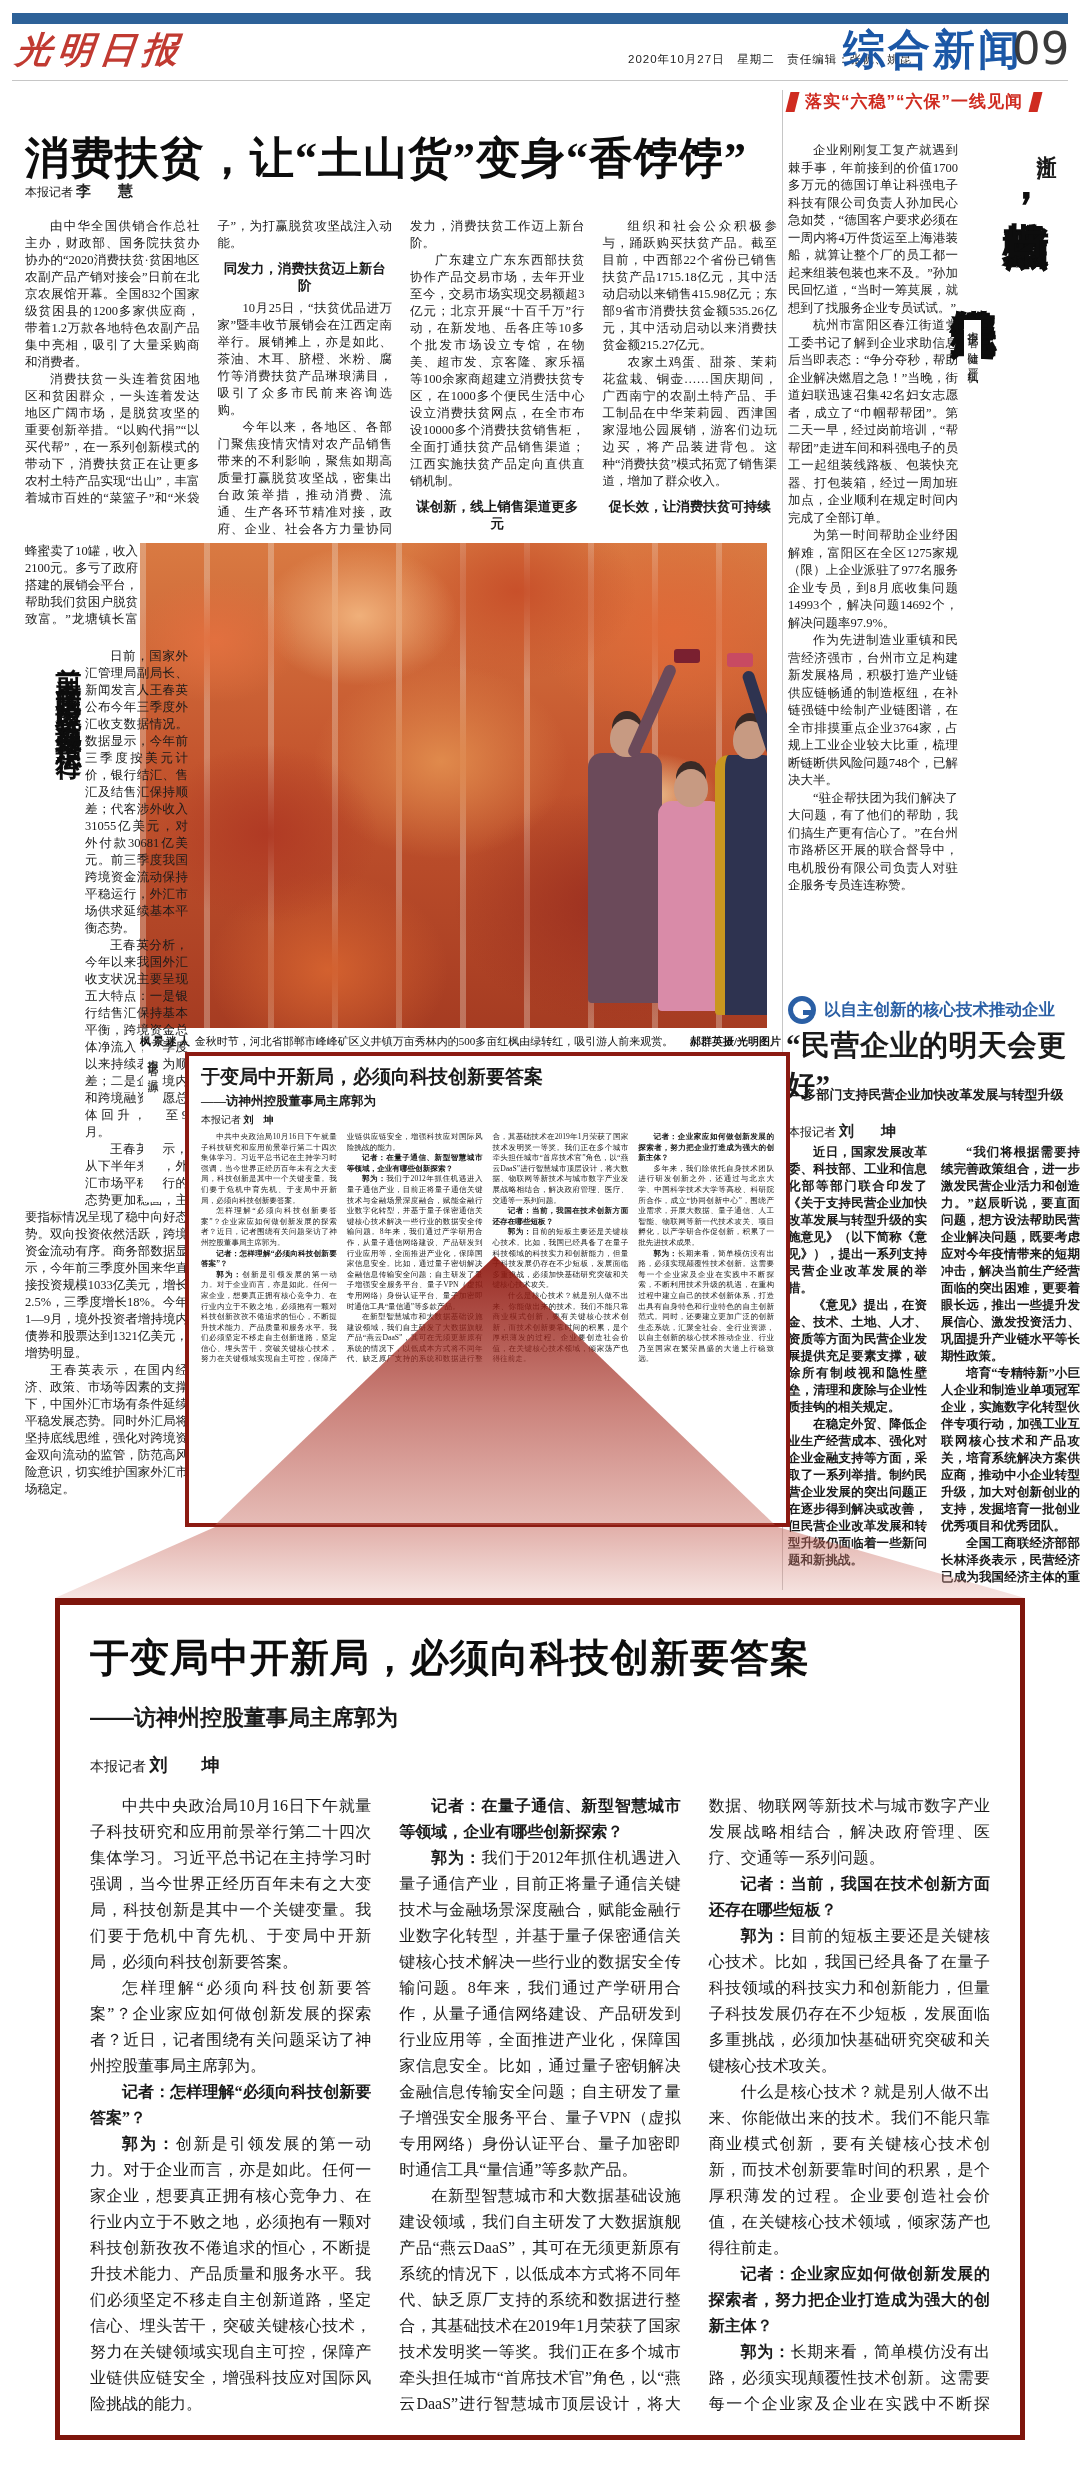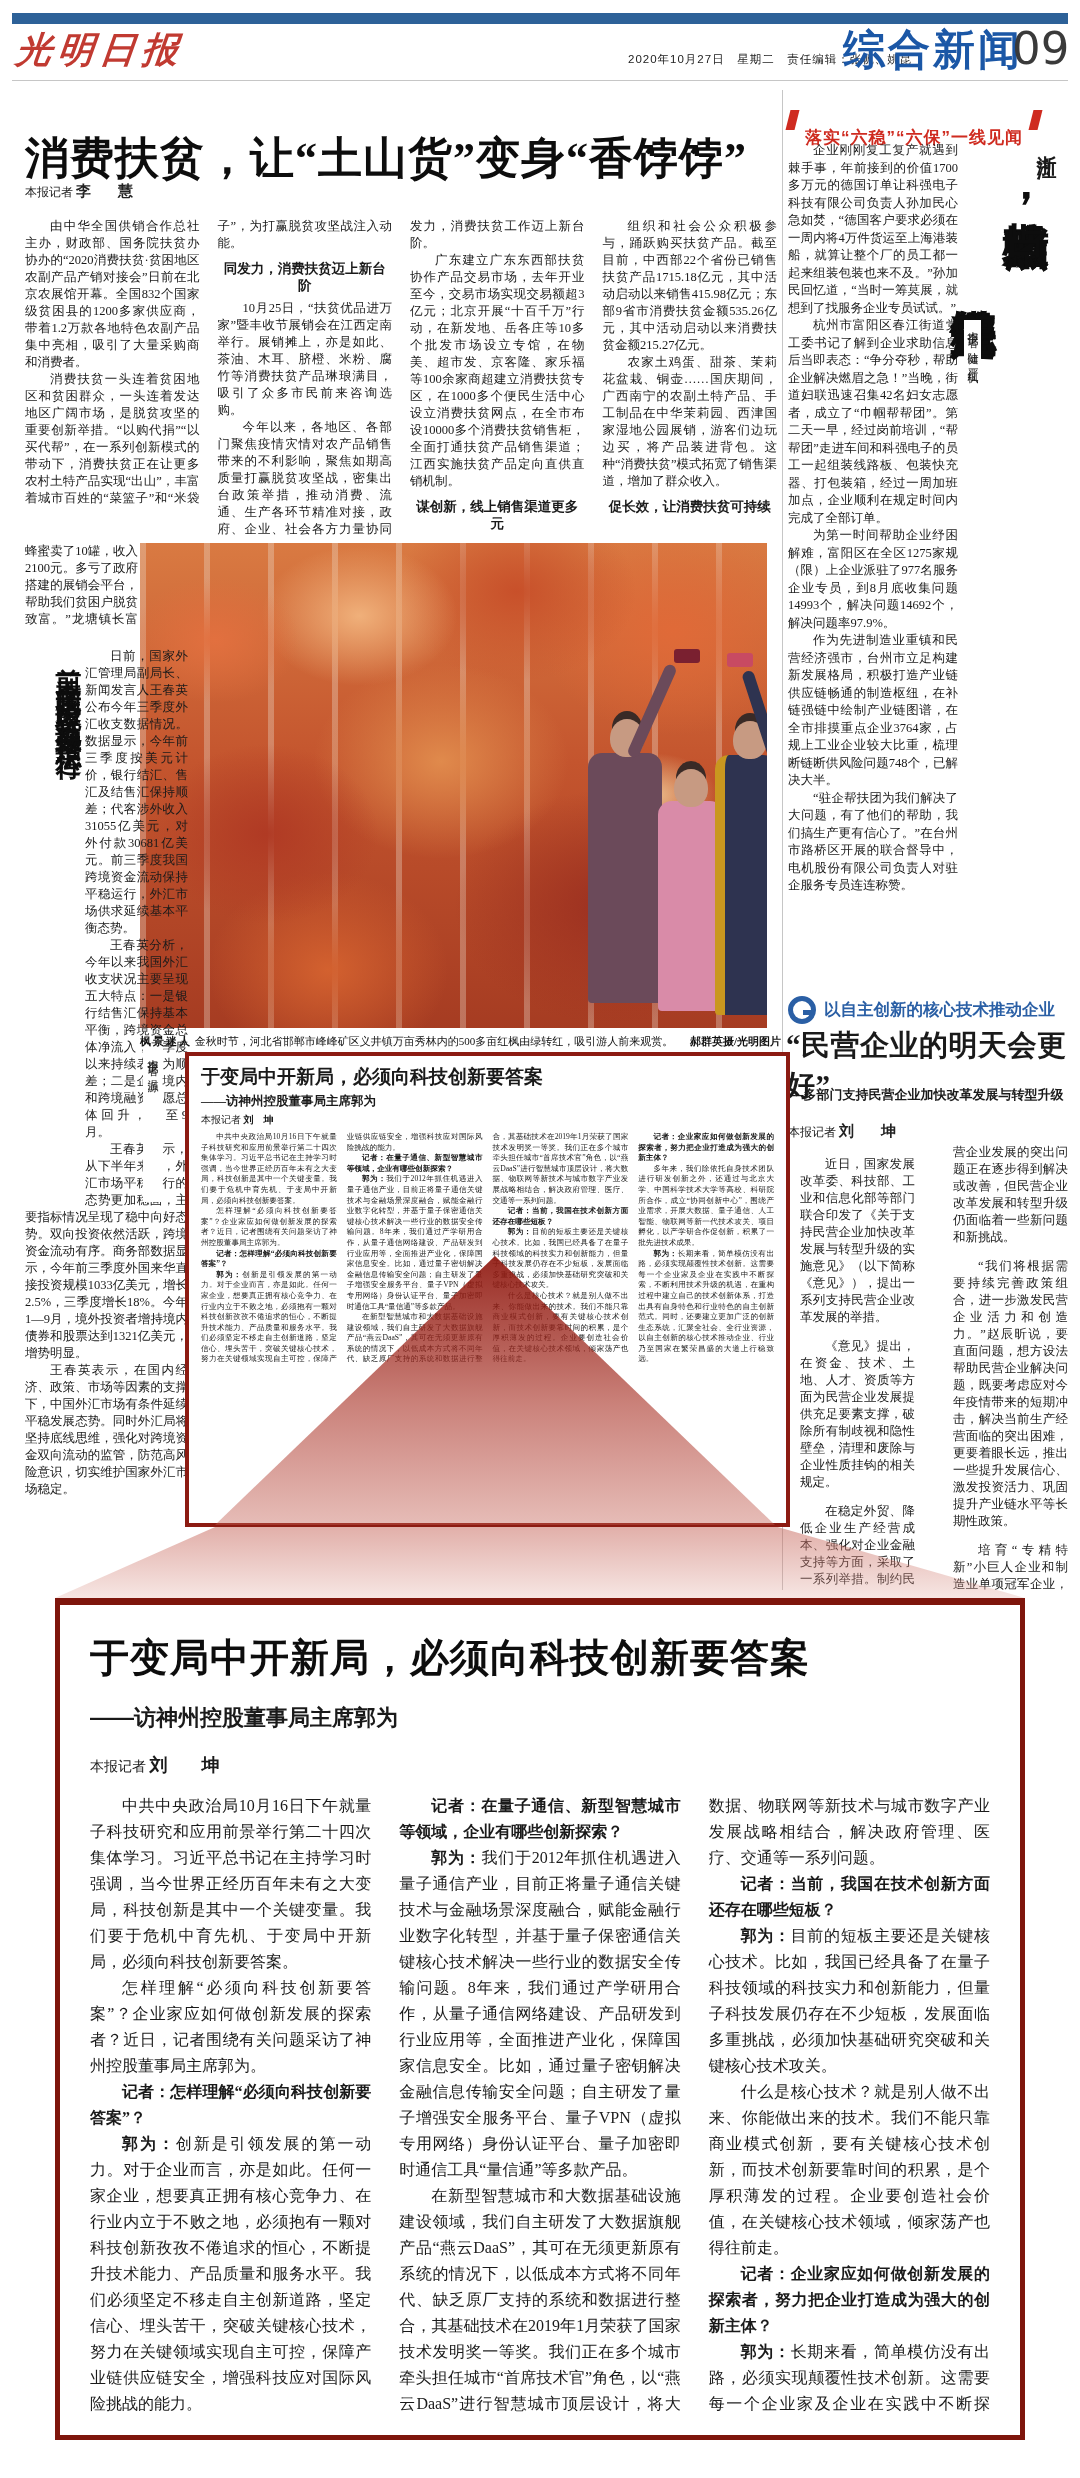--- a/index.html
+++ b/index.html
@@ -49,40 +49,40 @@
   .credit{font-weight:bold;margin-left:14px;text-align:center;}
   
   .forex{left:25px;top:648px;width:163px;height:942px;font-size:12.5px;line-height:17px;text-align:justify;overflow:hidden;}
   .forex p{margin:0;text-indent:2em;}
   .vtitle-forex{float:left;writing-mode:vertical-rl;font-size:26px;font-weight:900;width:52px;height:555px;
                 letter-spacing:5px;margin-right:8px;font-family:"Liberation Sans",sans-serif;color:#0d0d0d;}
   .vbyline{writing-mode:vertical-rl;font-size:11px;letter-spacing:2px;background:#fff;padding:2px 1px;}
   
   .zj-tag{left:788px;top:90px;width:292px;display:flex;align-items:center;gap:8px;}
   .tagmark{width:9px;height:20px;background:#cf2b20;transform:skewX(-14deg);}
-  .zj-tag span.t{color:#cf2b20;font-weight:bold;font-size:17px;font-family:"Liberation Sans",sans-serif;letter-spacing:1px;margin-top:36px;}
+  .zj-tag span.t{color:#cf2b20;font-weight:bold;font-size:17px;font-family:"Liberation Sans",sans-serif;letter-spacing:1px;}
   .zj-body{left:788px;top:142px;width:170px;height:848px;font-size:12.5px;line-height:17.5px;text-align:justify;overflow:hidden;}
   .zj-body p{margin:0;text-indent:2em;}
   .zj-kicker{left:1034px;top:140px;writing-mode:vertical-rl;font-size:20px;font-weight:bold;letter-spacing:4px;}
   .zj-title{right:28px;top:186px;height:816px;writing-mode:vertical-rl;font-weight:900;font-size:46px;
             line-height:1.14;color:#0d0d0d;}
   .zj-title .l2{padding-top:88px;}
   .zj-byline{left:964px;top:320px;}
   
   .gbanner{left:788px;top:996px;width:292px;display:flex;align-items:center;gap:8px;}
   .gring{width:18px;height:18px;border:5px solid #2a5fa5;border-radius:50%;position:relative;}
   .gring::after{content:"";position:absolute;right:-3px;top:9px;width:11px;height:5px;background:#2a5fa5;}
   .gbanner span.t{color:#2a5fa5;font-weight:bold;font-size:16.5px;font-family:"Liberation Sans",sans-serif;}
   .pv-title{left:786px;top:1026px;width:294px;font-size:29px;font-weight:900;letter-spacing:0.5px;}
   .pv-sub{left:788px;top:1068px;width:292px;font-size:13px;font-weight:bold;line-height:25px;
           font-family:Liberation Mono, monospace;margin-top:15px;}
   .pv-byline{left:788px;top:1122px;}
   .pv-body{left:788px;top:1144px;width:292px;height:450px;column-count:2;column-gap:14px;
            font-size:12.5px;line-height:17px;text-align:justify;overflow:hidden;}
-  .pv-body p{margin:12px;text-indent:2em;}
+  .pv-body p{margin:0;text-indent:2em;font-weight:bold;}
   
   .smallbox{left:185px;top:1052px;width:605px;height:475px;border:4px solid #8c1b12;box-sizing:border-box;
             padding:8px 12px 0;background:#fff;}
   .sb-title{font-size:19px;font-weight:900;}
   .sb-sub{font-size:12.5px;font-weight:bold;margin-top:3px;}
   .sb-byline{font-size:10px;margin-top:3px;}
   .sb-body{margin-top:5px;height:384px;column-count:4;column-gap:10px;font-size:7.6px;line-height:10.6px;
            text-align:justify;overflow:hidden;}
   .sb-body p{margin:0;text-indent:2em;}
   .sb-body p.q{font-weight:bold;}

